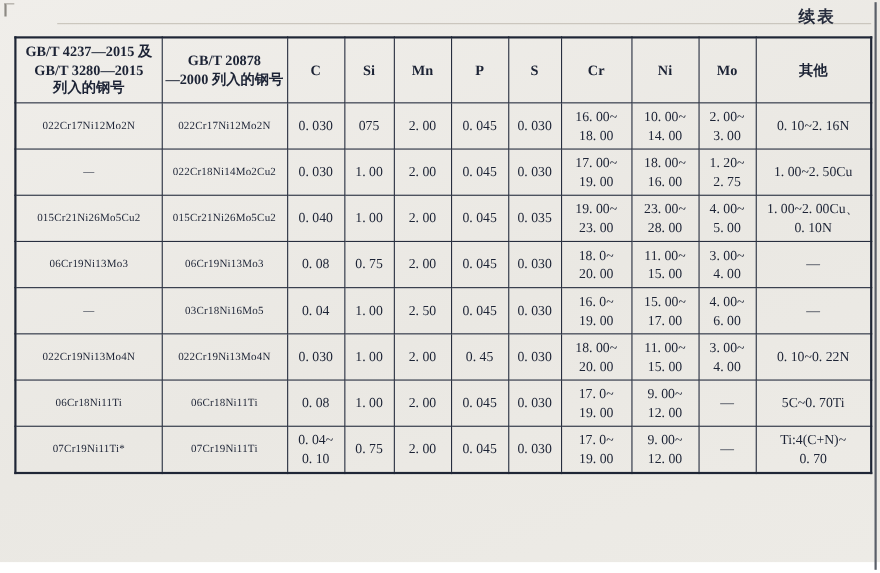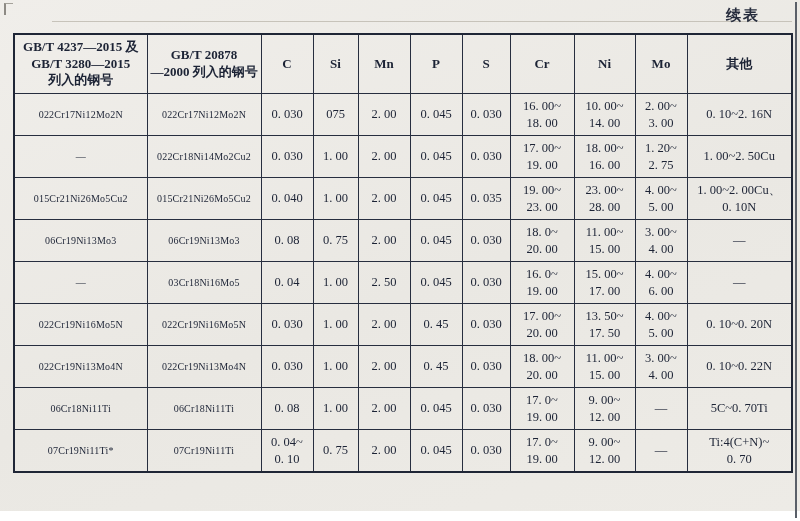--- a/index.html
+++ b/index.html
@@ -172,36 +172,20 @@
       <td>0. 030</td>
       <td>16. 0~
 19. 00</td>
       <td>15. 00~
 17. 00</td>
       <td>4. 00~
 6. 00</td>
       <td>—</td>
     </tr>
         <tr>
-      <td class="grade">022Cr19Ni16Mo5N</td>
-      <td class="grade">022Cr19Ni16Mo5N</td>
-      <td>0. 030</td>
-      <td>1. 00</td>
-      <td>2. 00</td>
-      <td>0. 45</td>
-      <td>0. 030</td>
-      <td>17. 00~
-20. 00</td>
-      <td>13. 50~
-17. 50</td>
-      <td>4. 00~
-5. 00</td>
-      <td>0. 10~0. 20N</td>
-    </tr>
-        <tr>
       <td class="grade">022Cr19Ni13Mo4N</td>
       <td class="grade">022Cr19Ni13Mo4N</td>
       <td>0. 030</td>
       <td>1. 00</td>
       <td>2. 00</td>
       <td>0. 45</td>
       <td>0. 030</td>
       <td>18. 00~
 20. 00</td>
       <td>11. 00~

